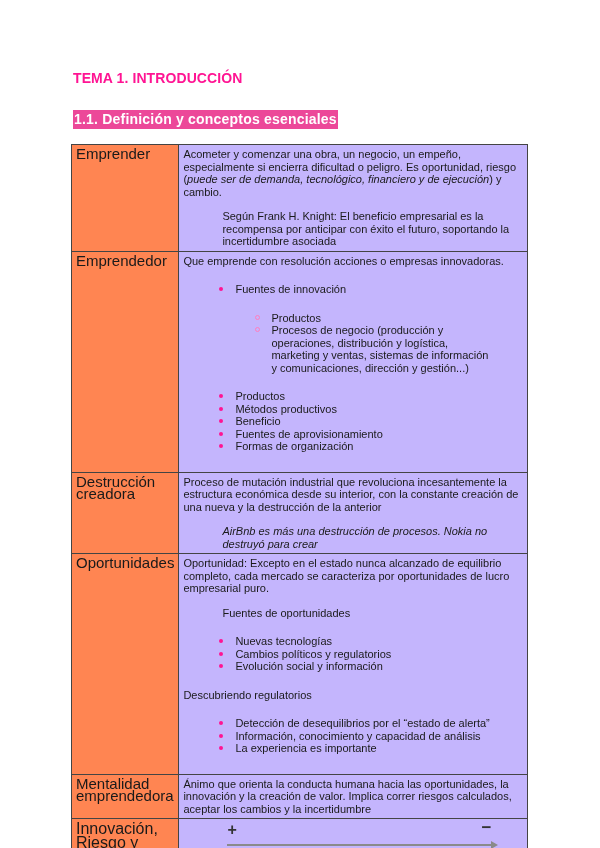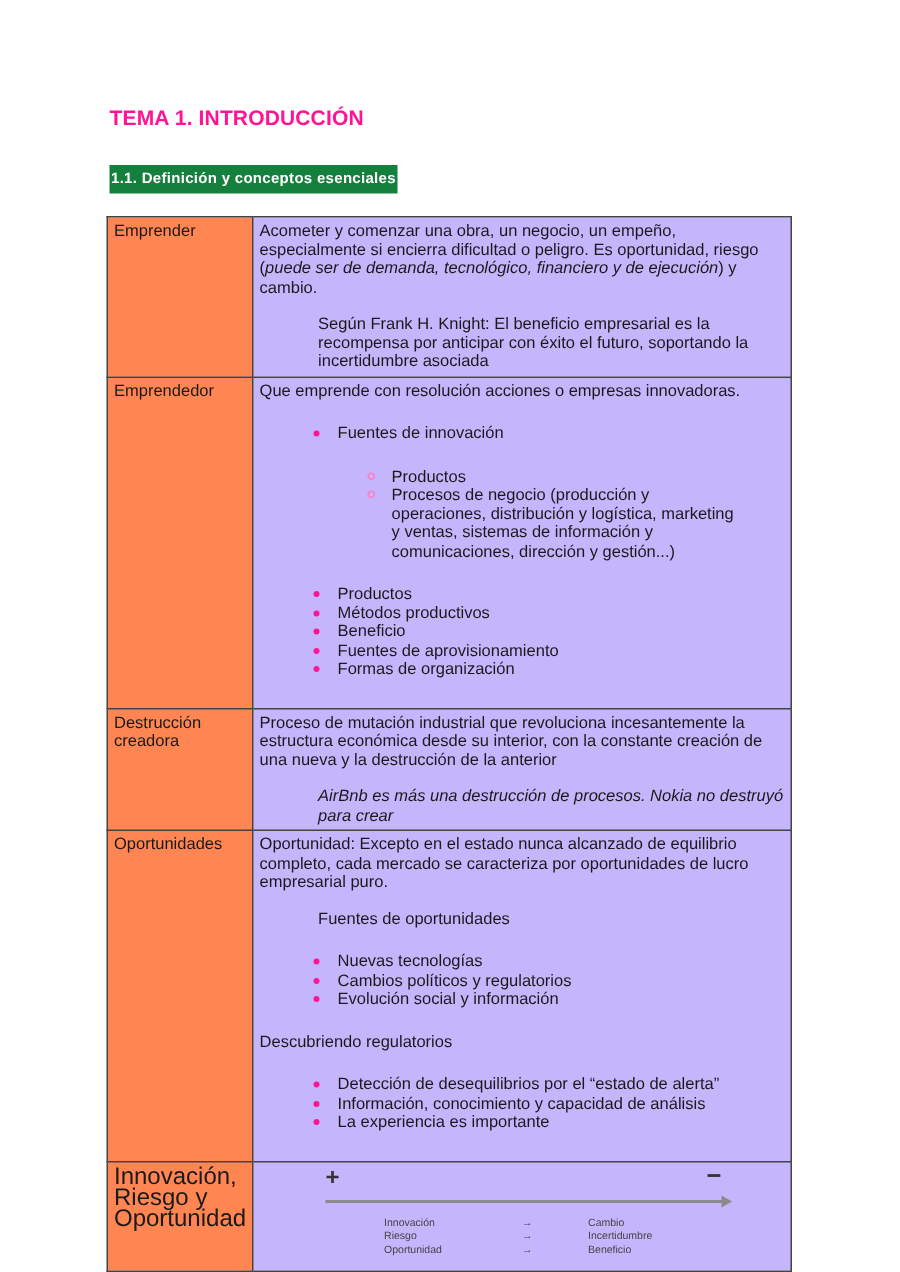--- a/index.html
+++ b/index.html
@@ -21,24 +21,24 @@
       top: 70px;
       font-size: 14px;
       font-weight: bold;
       color: #ff1493;
       letter-spacing: 0.1px;
     }
     .section-title {
       position: absolute;
       left: 73px;
       top: 110px;
-      font-size: 10px;
+      font-size: 14px;
       font-weight: bold;
       color: #ffffff;
-      background: #15803d;
+      background: #ec4899;
       padding: 0 1px;
       line-height: 19px;
       letter-spacing: 0.2px;
     }
     table.concepts {
       position: absolute;
       left: 71px;
       top: 144px;
       width: 457px;
       border-collapse: collapse;
@@ -47,21 +47,21 @@
     }
     table.concepts td {
       border: 1.5px solid #444444;
       vertical-align: top;
       padding: 3px 4px 3px 4px;
     }
     td.term {
       background: #ff8552;
       width: 77px;
       color: #1a1a1a;
-      font-size: 11px;
+      font-size: 15px;
     }
     td.def {
       background: #c4b5fd;
     }
     p { margin: 0; }
     p.gap { margin-top: 12px; margin-left: 39px; }
     .italic { font-style: italic; }
     ul { margin: 16px; padding: 0; list-style: none; }
     ul.l1 li {
       position: relative;
@@ -200,20 +200,26 @@
       </ul>
       <p>Descubriendo regulatorios</p>
       <ul class="l1">
         <li>Detección de desequilibrios por el “estado de alerta”</li>
         <li>Información, conocimiento y capacidad de análisis</li>
         <li>La experiencia es importante</li>
       </ul>
     </td>
   </tr>
 
+  <tr>
+    <td class="term">Mentalidad emprendedora</td>
+    <td class="def">
+      <p>Ánimo que orienta la conducta humana hacia las oportunidades, la innovación y la creación de valor. Implica correr riesgos calculados, aceptar los cambios y la incertidumbre</p>
+    </td>
+  </tr>
 
   <tr>
     <td class="term" style="font-size:16px;line-height:14px;">Innovación, Riesgo y Oportunidad</td>
     <td class="def">
       <div class="diagram">
         <span class="plus">+</span>
         <span class="minus">−</span>
         <div class="arrow-line"></div>
         <div class="arrow-head"></div>
         <div class="row" style="top:33px;">

